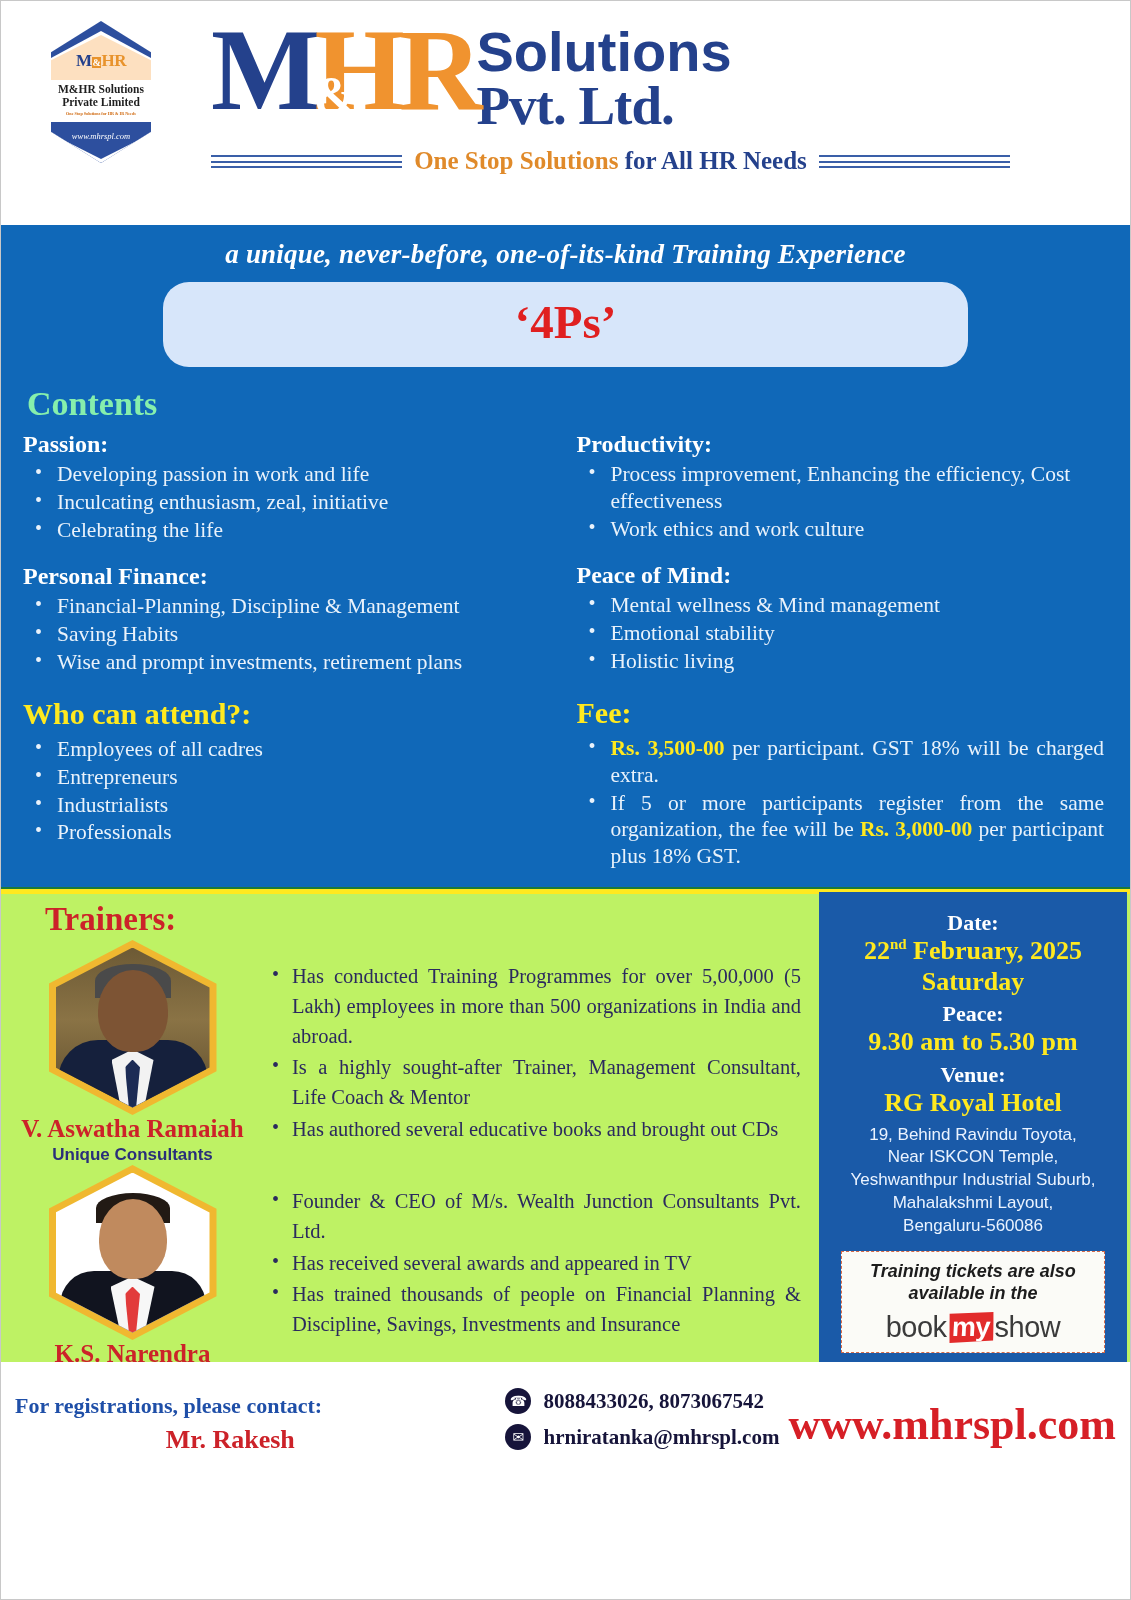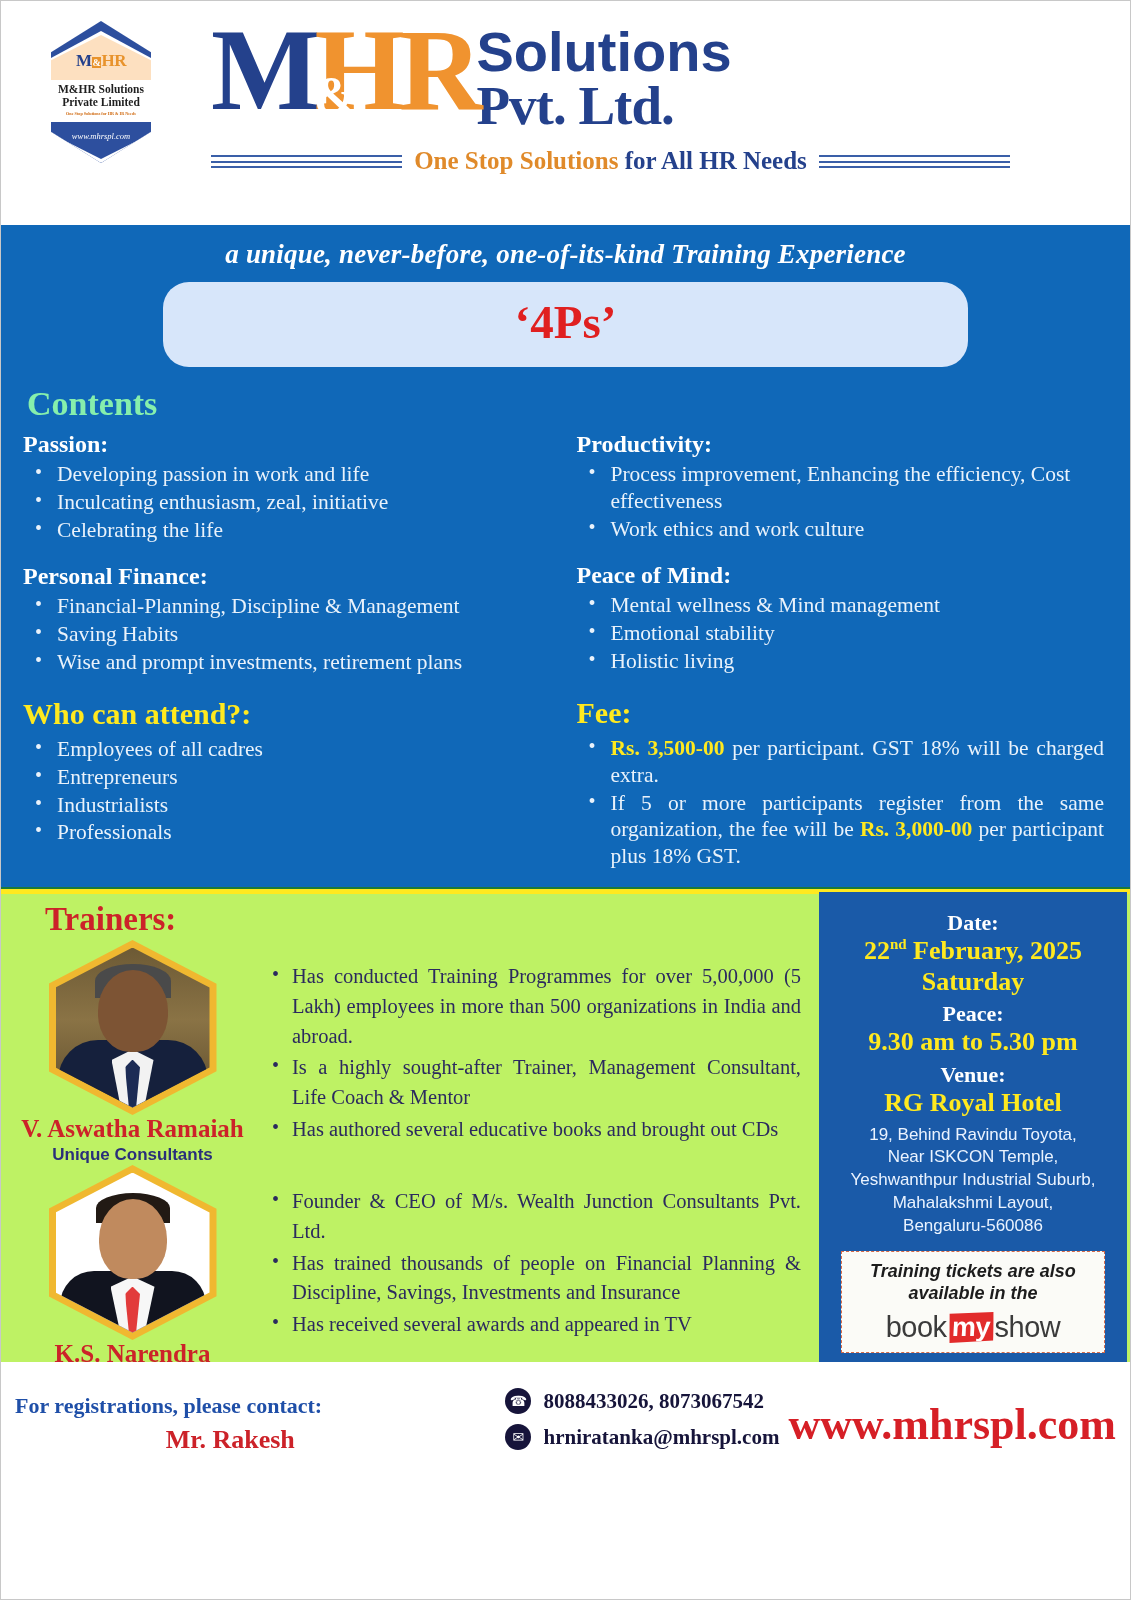--- a/index.html
+++ b/index.html
@@ -709,22 +709,22 @@
               <div class="shirt"></div>
               <div class="tie"></div>
               <div class="hair"></div>
               <div class="face"></div>
             </div>
           </div>
           <div class="trainer-name">K.S. Narendra</div>
         </div>
         <ul class="tbl trainer2-bullets">
           <li>Founder &amp; CEO of M/s. Wealth Junction Consultants Pvt. Ltd.</li>
+          <li>Has received several awards and appeared in TV</li>
           <li>Has trained thousands of people on Financial Planning &amp; Discipline, Savings, Investments and Insurance</li>
-          <li>Has received several awards and appeared in TV</li>
         </ul>
       </div>
     </div>
 
     <div class="venue-panel">
       <div class="v-label">Date:</div>
       <div class="v-value"><span>22</span><sup>nd</sup><span> February, 2025</span></div>
       <div class="v-value">Saturday</div>
 
       <div class="v-label">Peace:</div>

